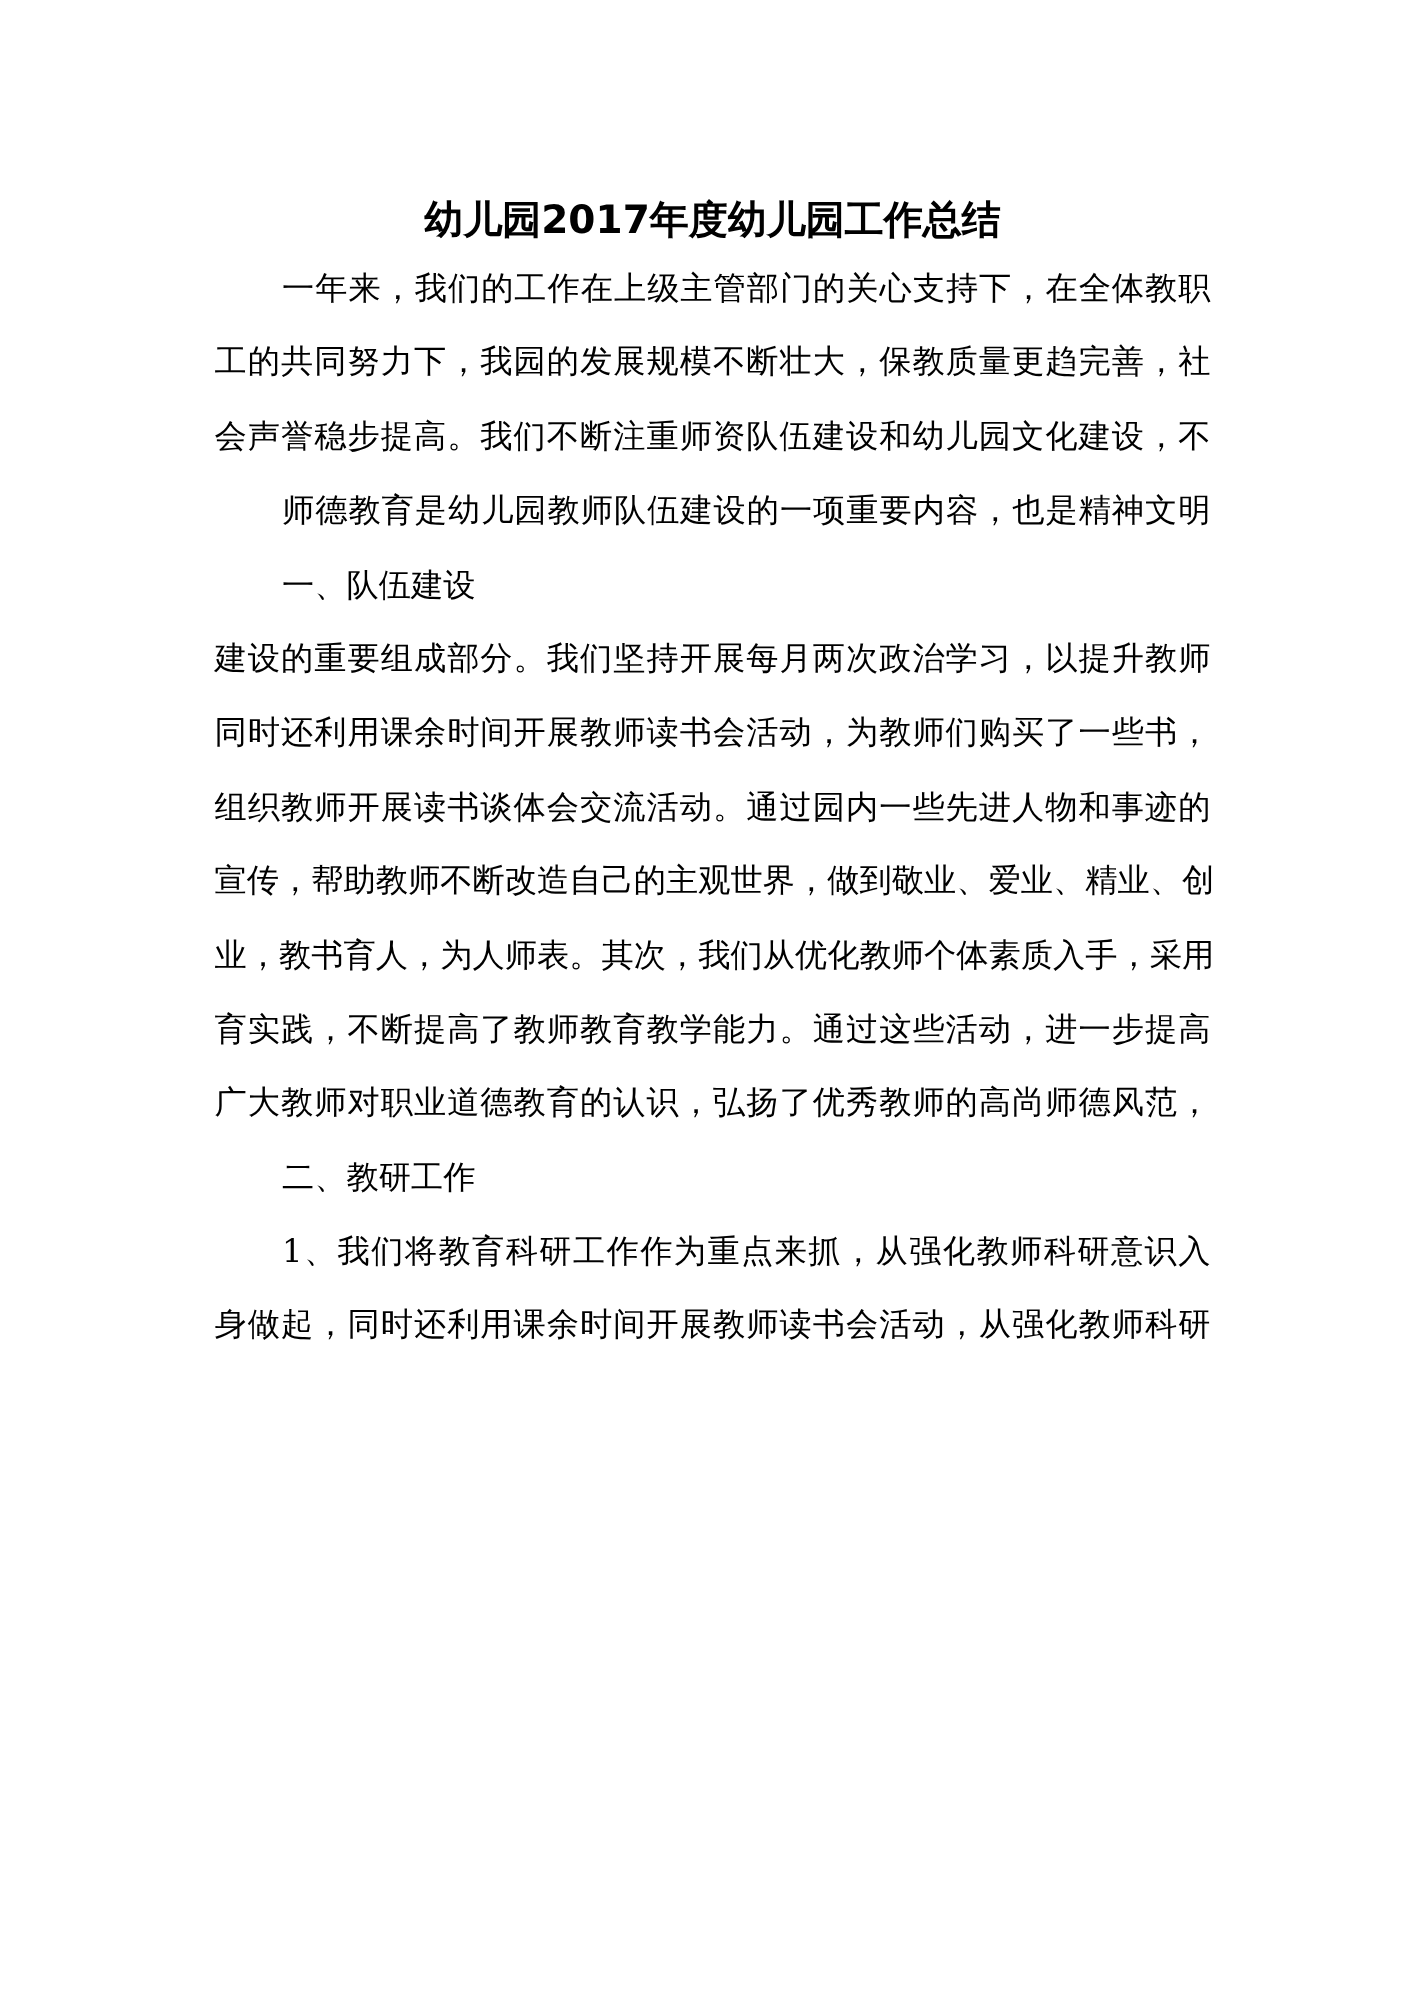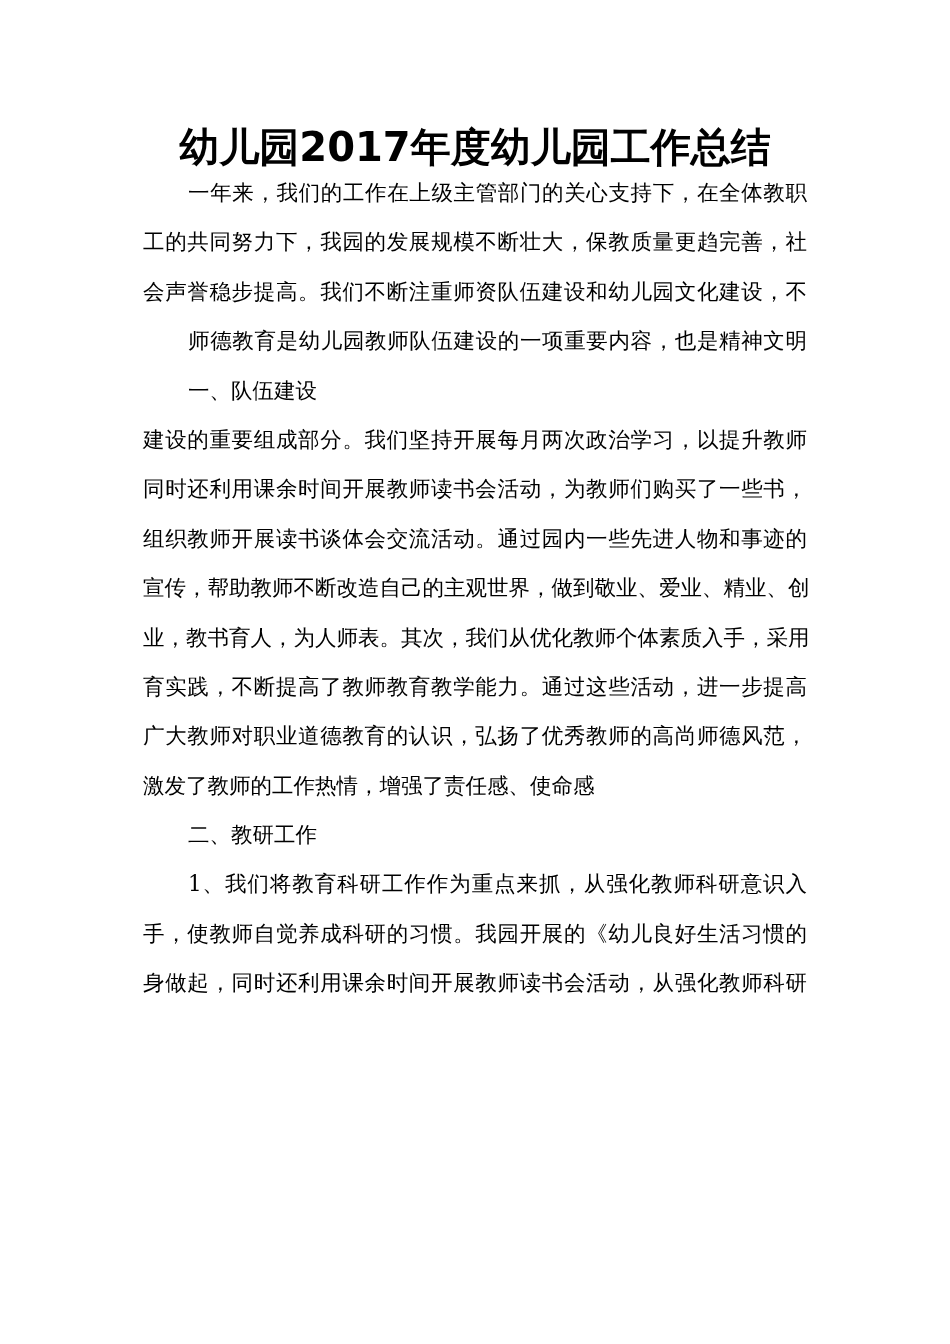--- a/index.html
+++ b/index.html
@@ -24,21 +24,21 @@
       background: #ffffff;
     }
     .title {
       position: absolute;
       left: 0;
       top: 122px;
       width: 950px;
       text-align: center;
       font-family: "DejaVu Sans", "Liberation Sans", sans-serif;
       font-weight: bold;
-      font-size: 40px;
+      font-size: 26px;
       line-height: 50px;
       letter-spacing: 0px;
     }
     .body-text {
       position: absolute;
       left: 143px;
       top: 168px;
       width: 664px;
     }
     .line {
@@ -73,19 +73,17 @@
       <span class="line">会声誉稳步提高。我们不断注重师资队伍建设和幼儿园文化建设，不</span>
       <span class="line indent">师德教育是幼儿园教师队伍建设的一项重要内容，也是精神文明</span>
       <span class="line heading">一、队伍建设</span>
       <span class="line">建设的重要组成部分。我们坚持开展每月两次政治学习，以提升教师</span>
       <span class="line">同时还利用课余时间开展教师读书会活动，为教师们购买了一些书，</span>
       <span class="line">组织教师开展读书谈体会交流活动。通过园内一些先进人物和事迹的</span>
       <span class="line">宣传，帮助教师不断改造自己的主观世界，做到敬业、爱业、精业、创</span>
       <span class="line">业，教书育人，为人师表。其次，我们从优化教师个体素质入手，采用</span>
       <span class="line">育实践，不断提高了教师教育教学能力。通过这些活动，进一步提高</span>
       <span class="line">广大教师对职业道德教育的认识，弘扬了优秀教师的高尚师德风范，</span>
-      <span class="line last">激发了教师的工作热情，增强了责任感、使命感</span>
       <span class="line heading">二、教研工作</span>
       <span class="line indent">1、我们将教育科研工作作为重点来抓，从强化教师科研意识入</span>
-      <span class="line">手，使教师自觉养成科研的习惯。我园开展的《幼儿良好生活习惯的</span>
       <span class="line">身做起，同时还利用课余时间开展教师读书会活动，从强化教师科研</span>
     </div>
 </div>
 
 </body></html>

